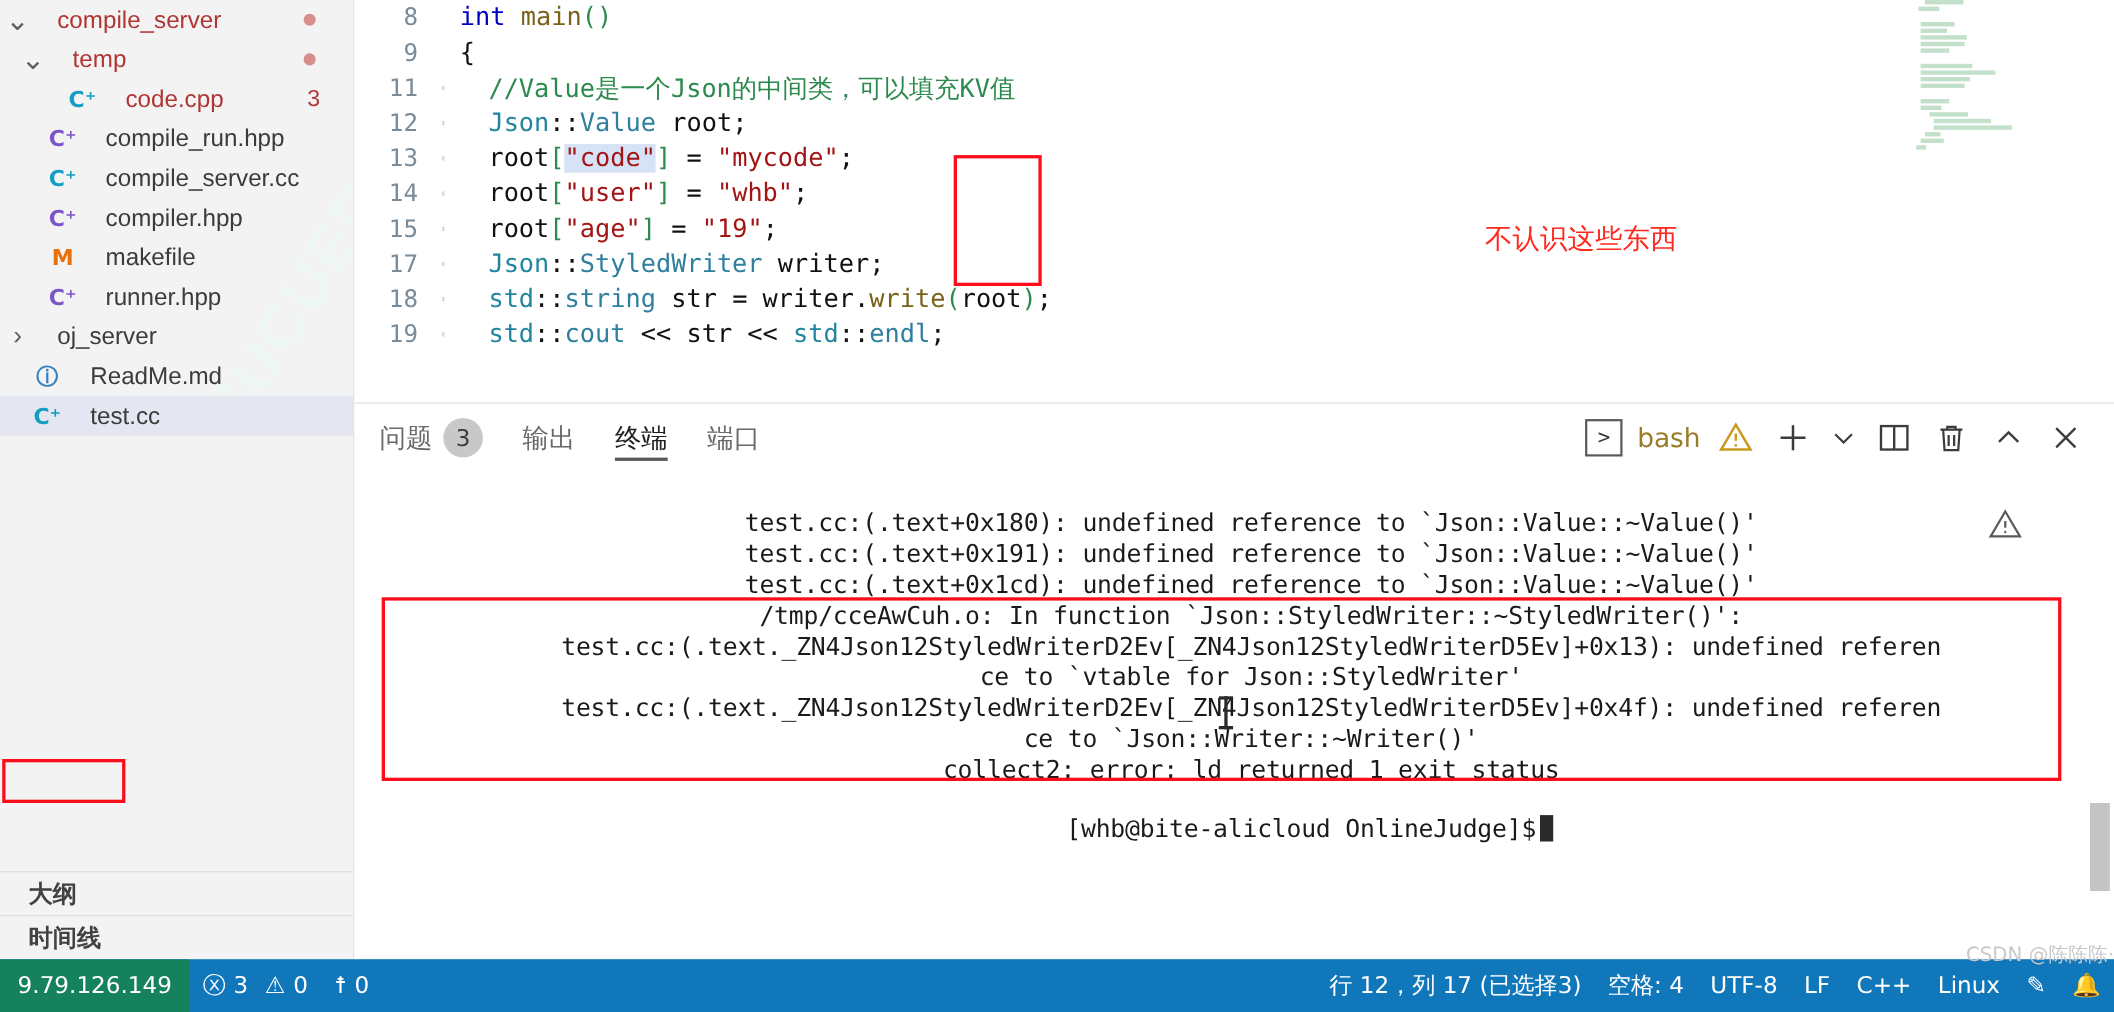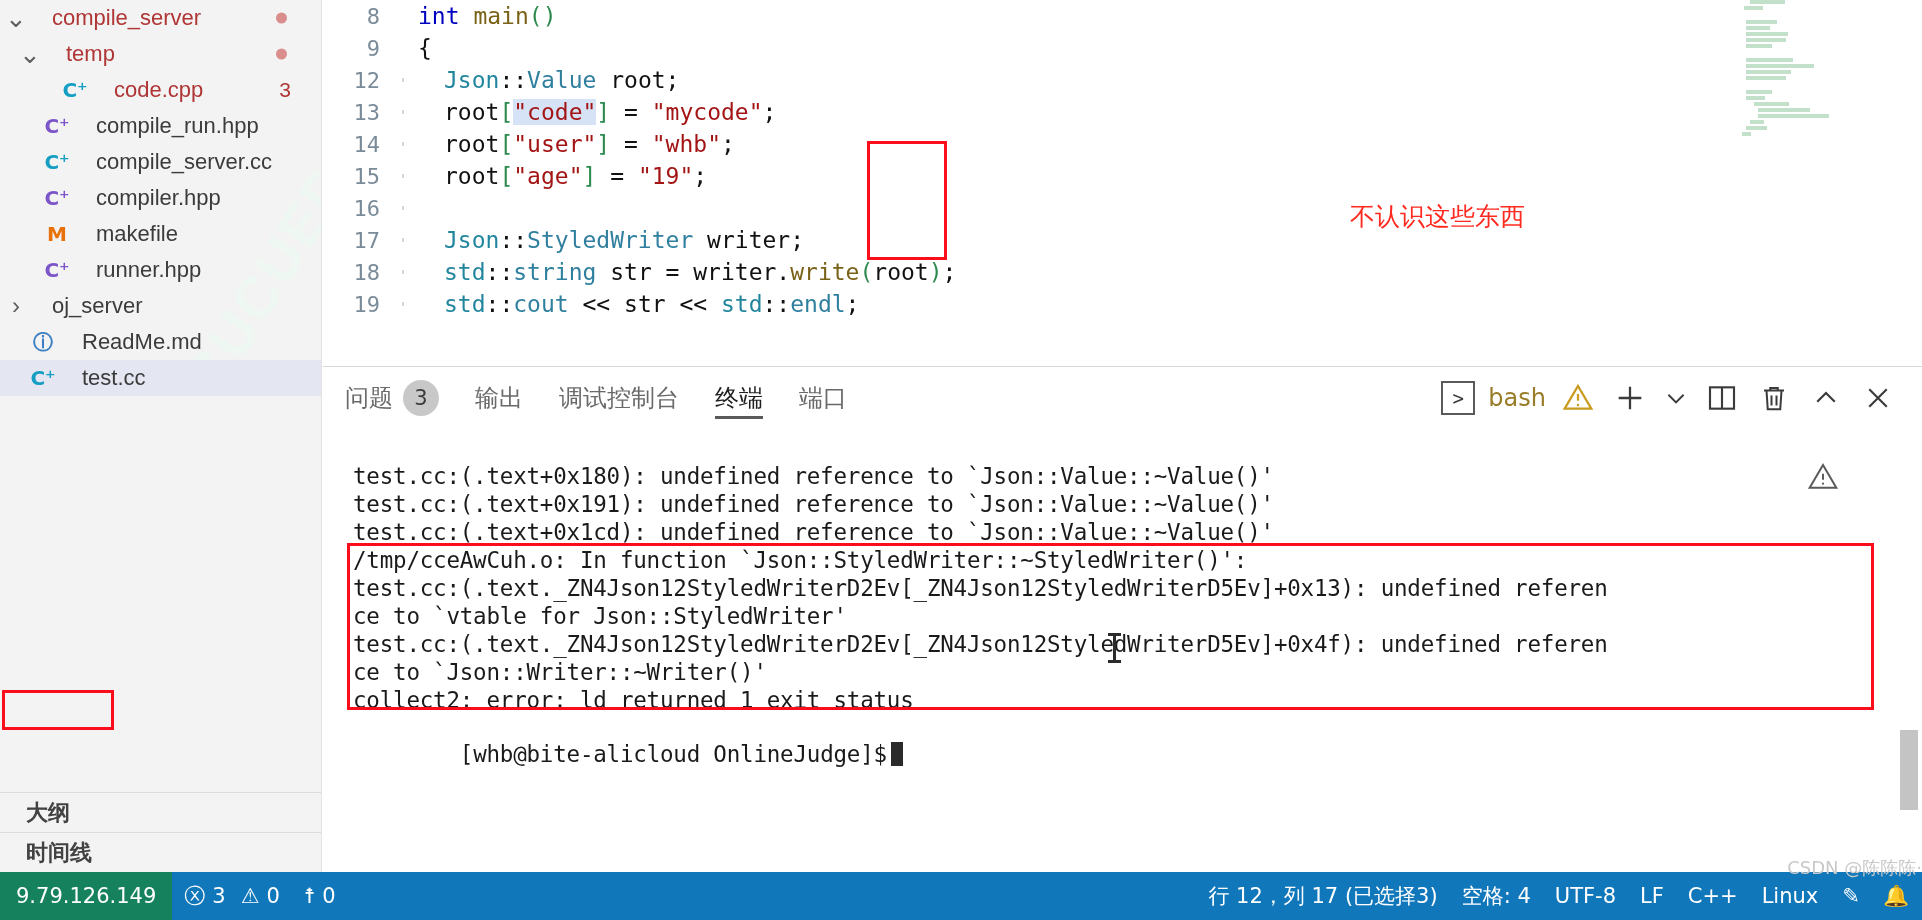--- a/index.html
+++ b/index.html
@@ -174,21 +174,21 @@
     font-size: 19px; color: #3b3b3b; margin-right: 4px;
     font-family: "DejaVu Sans Mono", monospace;
   }
 
   .term-body {
     position: absolute; left: 0; top: 62px; right: 0; bottom: 0;
     padding: 34px 0 0 30px; overflow: hidden;
   }
   .tline {
     height: 28px; font-family: "DejaVu Sans Mono", "Liberation Mono", monospace;
-    font-size: 22.5px; color: #1a1a1a; white-space: pre; letter-spacing: -0.2px;
+    font-size: 22.5px; color: #1a1a1a; white-space: pre; letter-spacing: -0.2px; text-align: center;
   }
   .cursor-block {
     display: inline-block; width: 12px; height: 24px;
     background: #2a2a2a; vertical-align: -4px; margin-left: 4px;
   }
   .redbox-term {
     position: absolute; left: 24px; top: 176px; right: 48px; height: 167px;
     border: 3px solid #fc0d1c; pointer-events: none; z-index: 4;
   }
   .term-warn {
@@ -311,25 +311,25 @@
         <span style="width:22px;display:inline-block"></span>
         <span>时间线</span>
       </div>
     </div>
   </div>
 
   <div class="editor">
     <div class="code-area" id="code-area">
         <div class="cline"><span class="gutter">8</span><span class="guide off"></span><span class="ctext" style="padding-left: 10px;"><span class="tk-kw">int </span><span class="tk-fn">main</span><span class="tk-brk">()</span></span></div>
         <div class="cline"><span class="gutter">9</span><span class="guide off"></span><span class="ctext" style="padding-left: 10px;"><span class="tk-plain">{</span></span></div>
+        <div class="cline"><span class="gutter">11</span><span class="guide"></span><span class="ctext"><span class="tk-cmt">//Value是一个Json的中间类，可以填充KV值</span></span></div>
         <div class="cline"><span class="gutter">12</span><span class="guide"></span><span class="ctext"><span class="tk-ns">Json</span><span class="tk-plain">::</span><span class="tk-type">Value</span><span class="tk-plain"> root;</span></span></div>
         <div class="cline"><span class="gutter">13</span><span class="guide"></span><span class="ctext"><span class="tk-plain">root</span><span class="tk-brk">[</span><span class="tk-str sel-hl">"code"</span><span class="tk-brk">]</span><span class="tk-plain"> = </span><span class="tk-str">"mycode"</span><span class="tk-plain">;</span></span></div>
         <div class="cline"><span class="gutter">14</span><span class="guide"></span><span class="ctext"><span class="tk-plain">root</span><span class="tk-brk">[</span><span class="tk-str">"user"</span><span class="tk-brk">]</span><span class="tk-plain"> = </span><span class="tk-str">"whb"</span><span class="tk-plain">;</span></span></div>
         <div class="cline"><span class="gutter">15</span><span class="guide"></span><span class="ctext"><span class="tk-plain">root</span><span class="tk-brk">[</span><span class="tk-str">"age"</span><span class="tk-brk">]</span><span class="tk-plain"> = </span><span class="tk-str">"19"</span><span class="tk-plain">;</span></span></div>
-        <div class="cline"><span class="gutter">16</span><span class="guide"></span><span class="ctext"></span></div>
         <div class="cline"><span class="gutter">17</span><span class="guide"></span><span class="ctext"><span class="tk-ns">Json</span><span class="tk-plain">::</span><span class="tk-type">StyledWriter</span><span class="tk-plain"> writer;</span></span></div>
         <div class="cline"><span class="gutter">18</span><span class="guide"></span><span class="ctext"><span class="tk-ns">std</span><span class="tk-plain">::</span><span class="tk-type">string</span><span class="tk-plain"> str = writer.</span><span class="tk-fn">write</span><span class="tk-brk">(</span><span class="tk-plain">root</span><span class="tk-brk">)</span><span class="tk-plain">;</span></span></div>
         <div class="cline"><span class="gutter">19</span><span class="guide"></span><span class="ctext"><span class="tk-ns">std</span><span class="tk-plain">::</span><span class="tk-type">cout</span><span class="tk-plain"> &lt;&lt; str &lt;&lt; </span><span class="tk-ns">std</span><span class="tk-plain">::</span><span class="tk-type">endl</span><span class="tk-plain">;</span></span></div>
       </div>
     <div class="redbox-code"></div>
     <div class="ann-red">不认识这些东西</div>
 
     <div class="minimap">
       <div class="mm-line" style="width:30%;margin-left:14px"></div>
       <div class="mm-line" style="width:16%;margin-left:8px"></div>
@@ -360,23 +360,20 @@
   <div class="panel">
 
     <div class="panel-tabs" id="panel-tabs">
         <div class="ptab">
           <span>问题</span>
           <span class="cnt">3</span>
         </div>
         <div class="ptab">
           <span>输出</span>
         </div>
-        <div class="ptab">
-          <span>调试控制台</span>
-        </div>
         <div class="ptab active">
           <span>终端</span>
         </div>
         <div class="ptab">
           <span>端口</span>
         </div>
       </div>
 
     <div class="panel-actions">
       <div class="pa">

